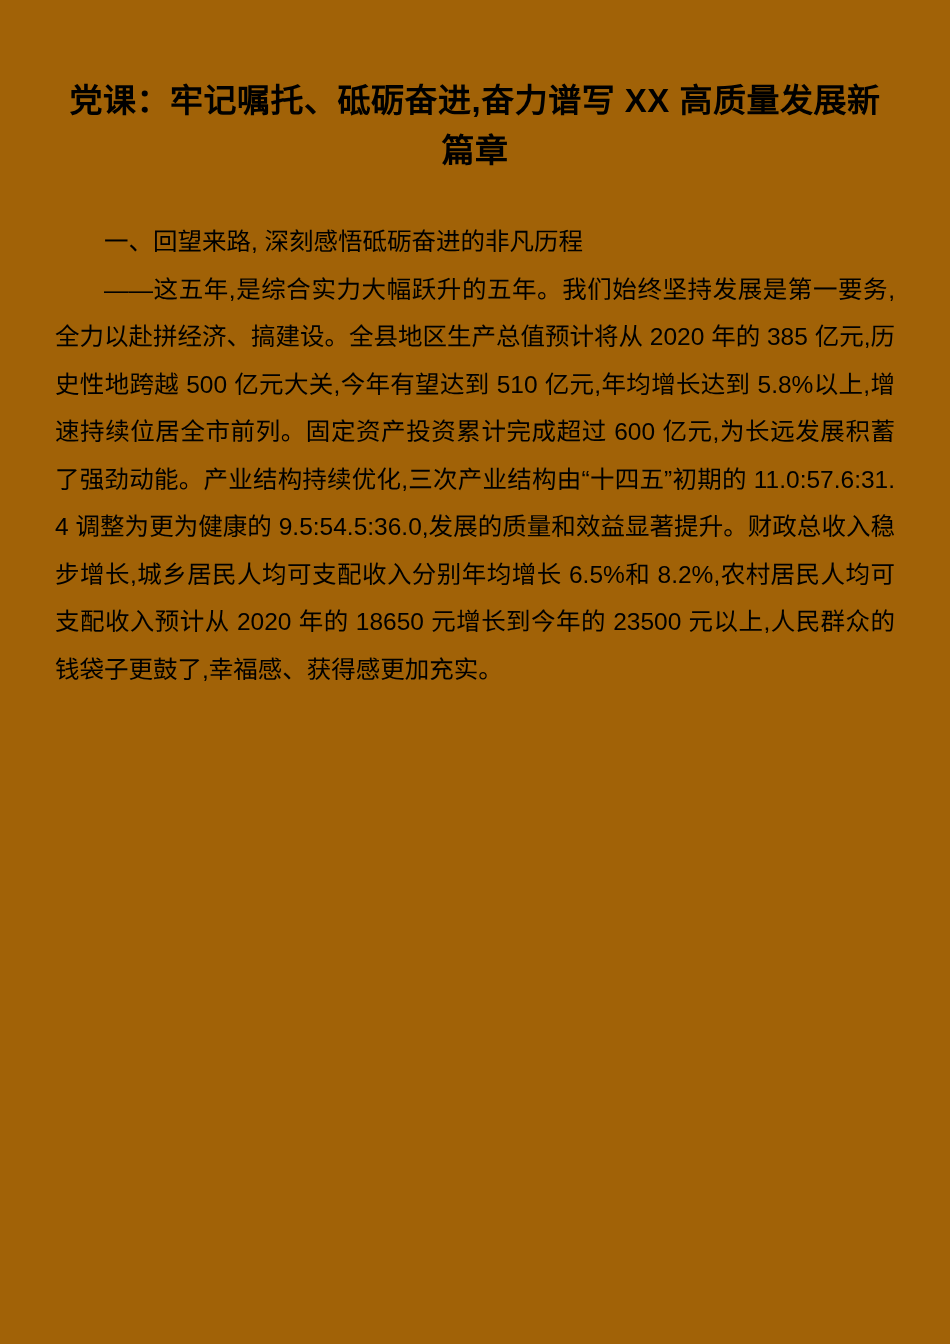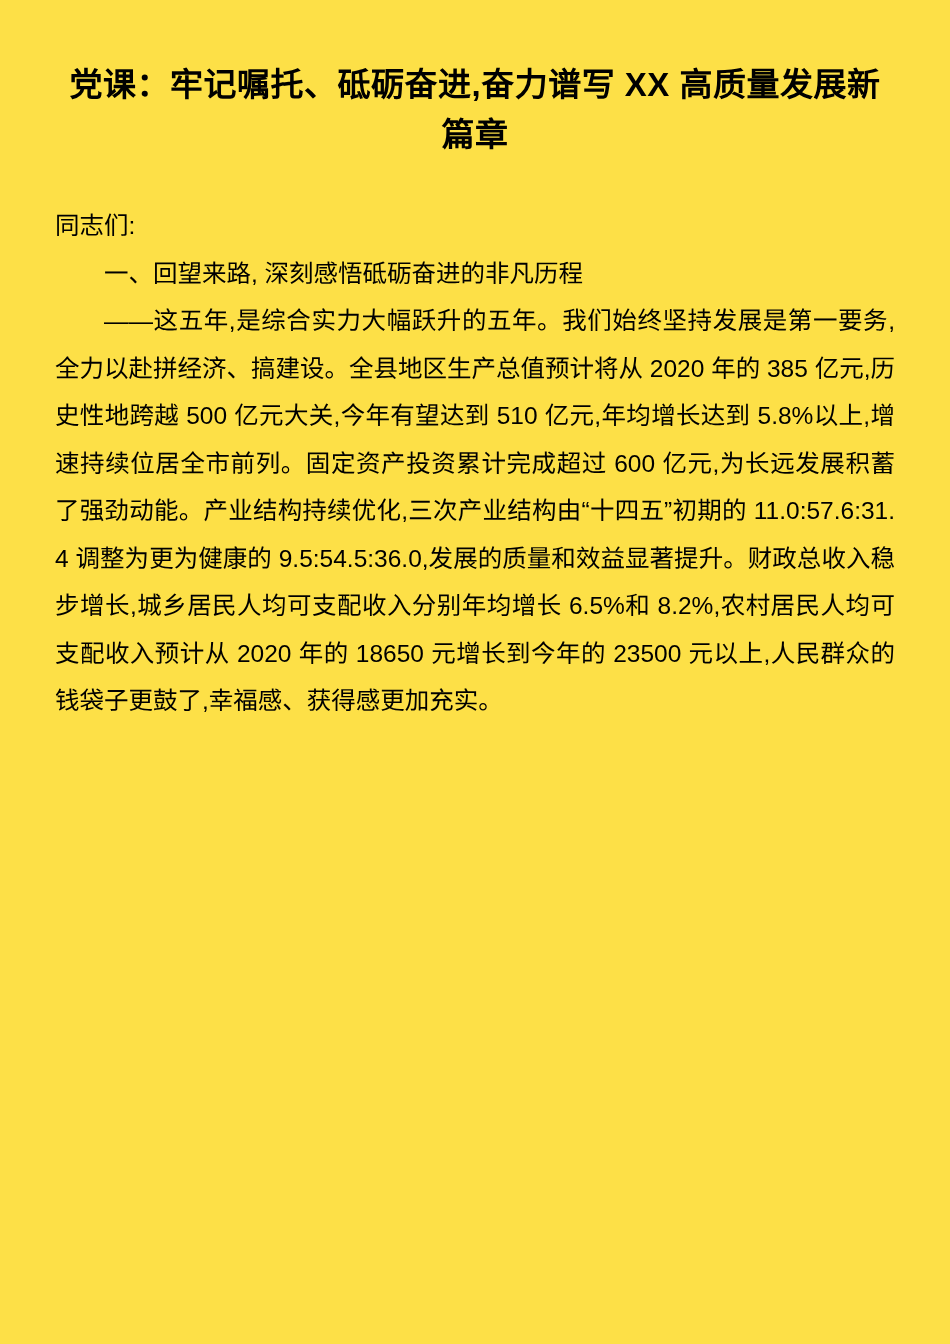--- a/index.html
+++ b/index.html
@@ -15,22 +15,22 @@
     font-family: "Liberation Sans", "DejaVu Sans", sans-serif;
     color: #000000;
     -webkit-font-smoothing: none;
   }
 
   .page {
     position: relative;
     width: 950px;
     height: 1344px;
     box-sizing: border-box;
-    padding: 0 55px;
-    background: #fde047;
+    padding: 16px 55px;
+    background: #a16207;
   }
 
   
   .doc-title {
     margin: 0;
     padding-top: 60px;
     text-align: center;
     font-size: 33px;
     font-weight: 700;
     line-height: 50px;
@@ -69,21 +69,20 @@
 </style>
 </head>
 <body>
 
 <div class="page">
 
   <h1 class="doc-title">党课：牢记嘱托、砥砺奋进,奋力谱写 XX 高质量发展新篇章</h1>
 
   <div class="body-block">
 
-    <p class="para salutation">同志们:</p>
 
 
     <p class="para heading">一、回望来路, 深刻感悟砥砺奋进的非凡历程</p>
 
 
     <p class="para indent">——这五年,是综合实力大幅跃升的五年。我们始终坚持发展是第一要务,全力以赴拼经济、搞建设。全县地区生产总值预计将从 2020 年的 385 亿元,历史性地跨越 500 亿元大关,今年有望达到 510 亿元,年均增长达到 5.8%以上,增速持续位居全市前列。固定资产投资累计完成超过 600 亿元,为长远发展积蓄了强劲动能。产业结构持续优化,三次产业结构由“十四五”初期的 11.0:57.6:31.4 调整为更为健康的 9.5:54.5:36.0,发展的质量和效益显著提升。财政总收入稳步增长,城乡居民人均可支配收入分别年均增长 6.5%和 8.2%,农村居民人均可支配收入预计从 2020 年的 18650 元增长到今年的 23500 元以上,人民群众的钱袋子更鼓了,幸福感、获得感更加充实。</p>
 
   </div>
 
 </div>

